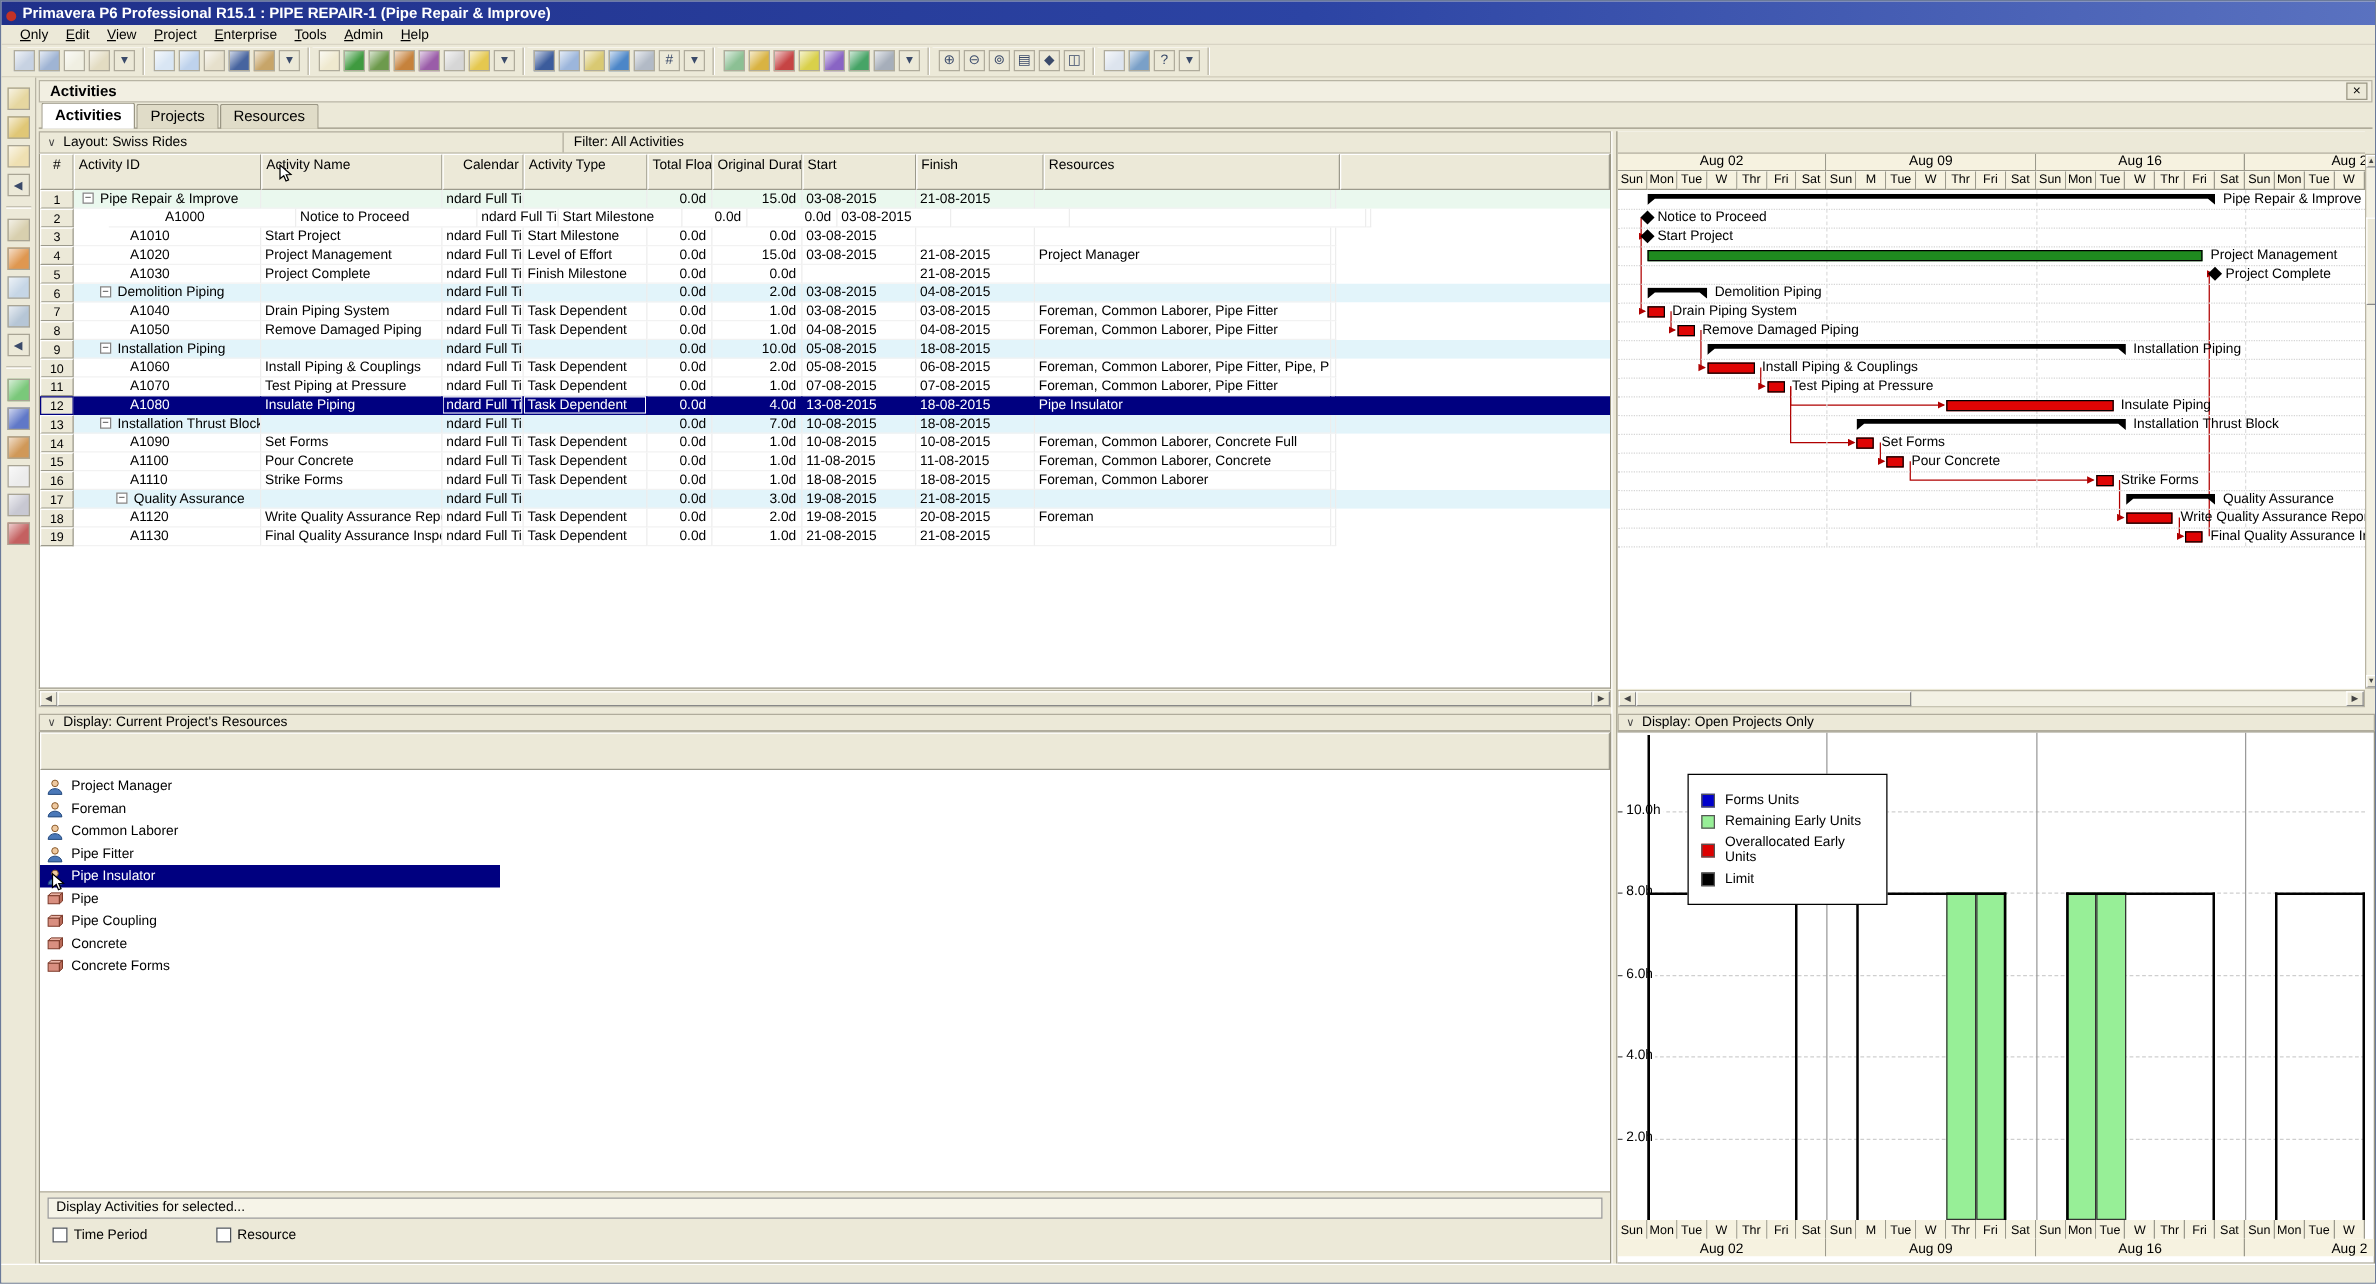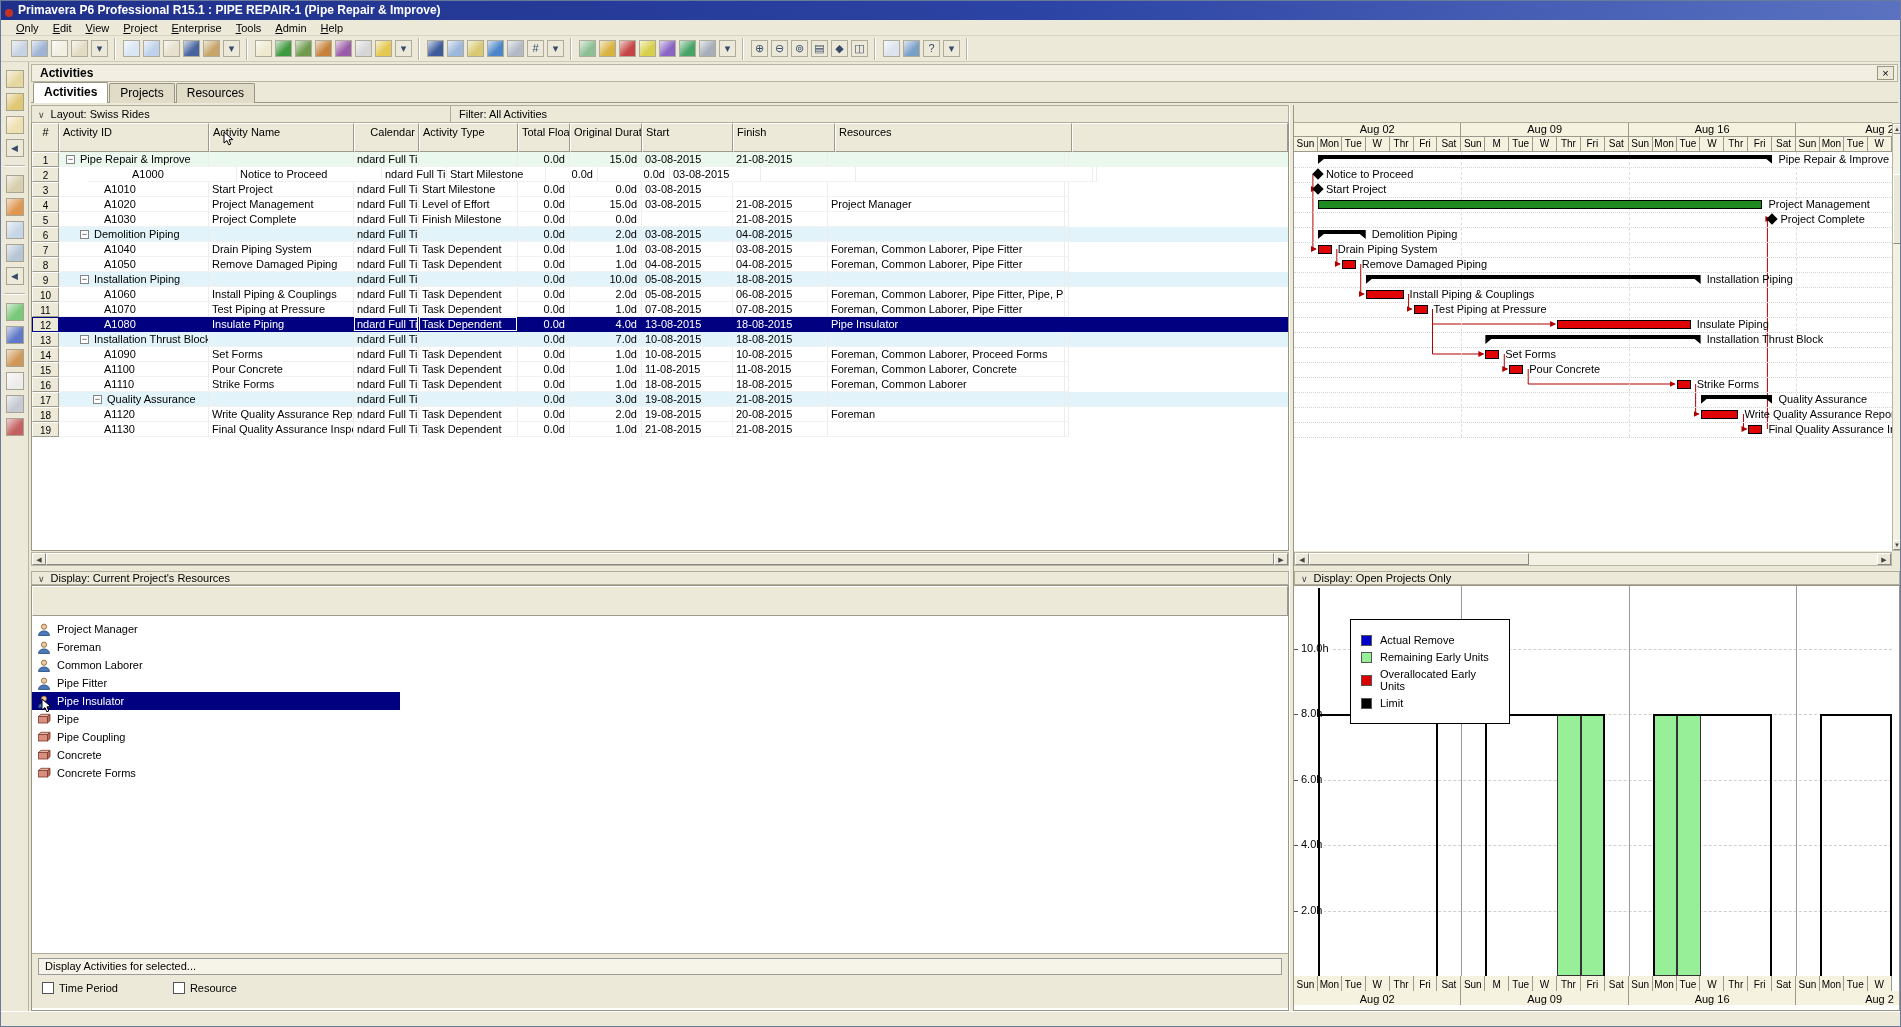--- a/index.html
+++ b/index.html
@@ -392,21 +392,21 @@
         <div class="trow act">
           <div class="cell cnum" style="width: 27px;">14</div>
           <div class="cell" style="width: 150px;"><span class="actid">A1090</span></div>
           <div class="cell cv0" style="width: 145px;">Set Forms</div>
           <div class="cell cv1 selbox" style="width: 65px;">ndard Full Time</div>
           <div class="cell cv2 selbox" style="width: 99px;">Task Dependent</div>
           <div class="cell cv3" style="width: 52px;">0.0d</div>
           <div class="cell cv4" style="width: 72px;">1.0d</div>
           <div class="cell cv5" style="width: 91px;">10-08-2015</div>
           <div class="cell cv6" style="width: 95px;">10-08-2015</div>
-          <div class="cell cv7" style="width: 237px;">Foreman, Common Laborer, Proceed Forms</div>
+          <div class="cell cv7" style="width: 237px;">Foreman, Common Laborer, Concrete Full</div>
           <div class="cell cfill"></div>
         </div>
         <div class="trow act">
           <div class="cell cnum" style="width: 27px;">15</div>
           <div class="cell" style="width: 150px;"><span class="actid">A1100</span></div>
           <div class="cell cv0" style="width: 145px;">Pour Concrete</div>
           <div class="cell cv1 selbox" style="width: 65px;">ndard Full Time</div>
           <div class="cell cv2 selbox" style="width: 99px;">Task Dependent</div>
           <div class="cell cv3" style="width: 52px;">0.0d</div>
           <div class="cell cv4" style="width: 72px;">1.0d</div>
@@ -737,21 +737,21 @@
         <div class="greenbar" style="left: 382.72px; width: 23.92px; top: 128px; height: 262px;"></div>
         <div class="limitseg" style="left: 23.92px; width: 119.6px; top: 128px; height: 262px;"></div>
         <div class="limitseg" style="left: 191.36px; width: 119.6px; top: 128px; height: 262px;"></div>
         <div class="limitseg" style="left: 358.8px; width: 119.6px; top: 128px; height: 262px;"></div>
         <div class="limitseg" style="left: 526.24px; width: 71.76px; top: 128px; height: 262px;"></div>
         <div id="yaxisline" style="left: 23.92px;"></div>
       </div>
     <div id="legend">
         <div class="lgrow">
           <span class="lgsw" style="background: rgb(0, 0, 204);"></span>
-          <span>Actual Remove</span>
+          <span>Forms Units</span>
         </div>
         <div class="lgrow">
           <span class="lgsw" style="background: rgb(151, 239, 151);"></span>
           <span>Remaining Early Units</span>
         </div>
         <div class="lgrow">
           <span class="lgsw" style="background: rgb(221, 0, 0);"></span>
           <span>Overallocated Early Units</span>
         </div>
         <div class="lgrow">

